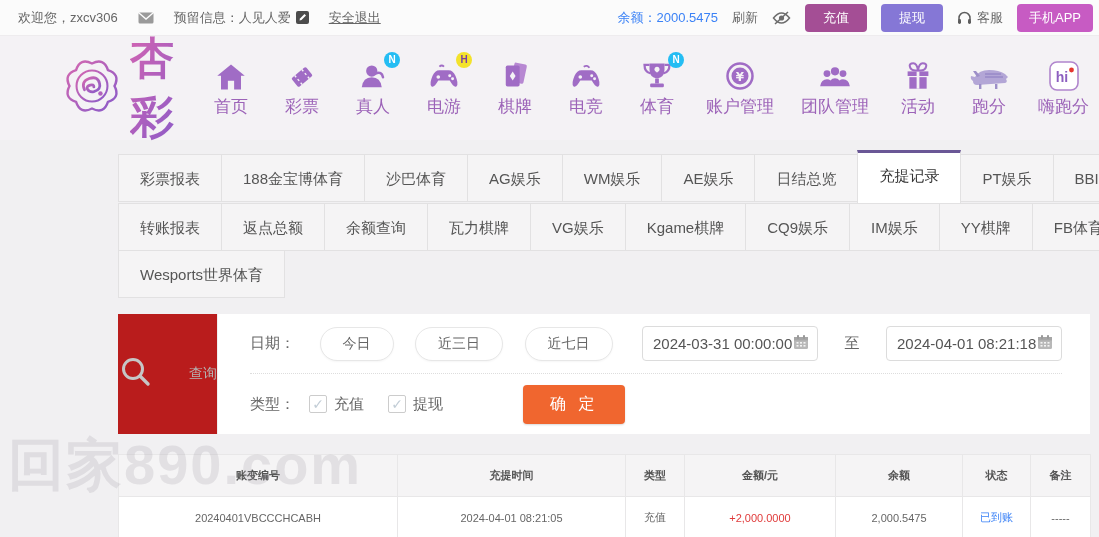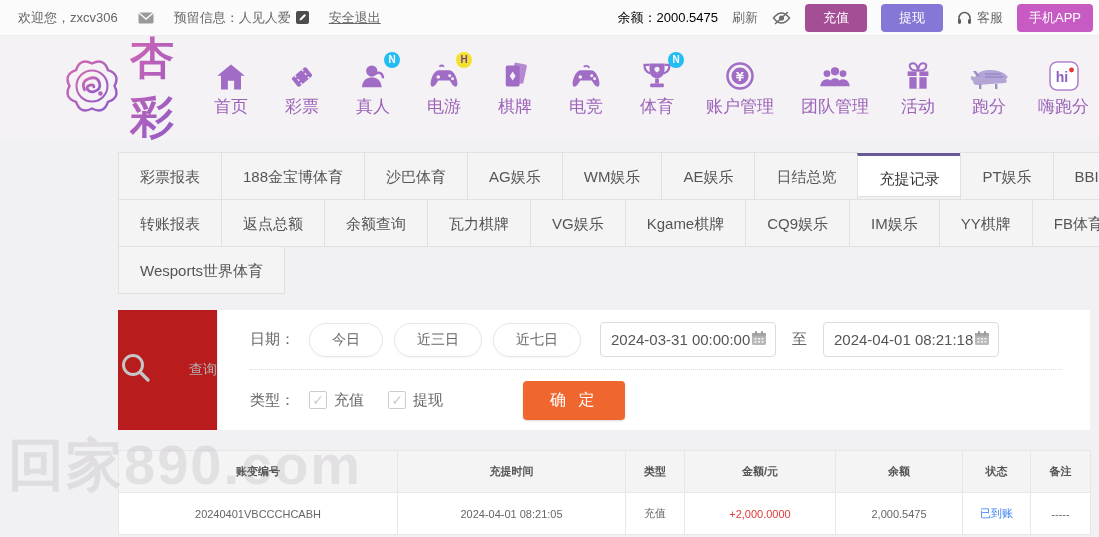--- a/index.html
+++ b/index.html
@@ -5,21 +5,21 @@
   * { margin:0; padding:0; box-sizing:border-box; }
   html,body { width:1099px; height:537px; overflow:hidden;
     font-family:"Liberation Sans","DejaVu Sans",sans-serif; background:#f1f0f2; }
 
   
   .topbar { height:36px; background:#fbfbfb; border-bottom:1px solid #eeecee;
     display:flex; align-items:center; padding:0 6px 0 18px; font-size:13px; color:#666; }
   .topbar .left { display:flex; align-items:center; gap:20px; }
   .topbar .right { margin-left:auto; display:flex; align-items:center; gap:14px; }
   .tb-link { text-decoration:underline; color:#666; cursor:pointer; }
-  .tb-balance { color:#000000; }
+  .tb-balance { color:#3b82f6; }
   .tb-btn { color:#fff; border:none; border-radius:4px; font-size:13px;
     padding:5px 18px; cursor:pointer; font-family:inherit; }
   .tb-btn.recharge { background:#a44e95; }
   .tb-btn.withdraw { background:#8577d6; }
   .tb-btn.app { background:#c75bc3; padding:5px 12px; }
   .tb-ico { display:inline-flex; vertical-align:middle; }
   .msgwrap { display:flex; align-items:center; gap:5px; }
 
   
   .header { height:104px; background:#f4f2f5; display:flex; align-items:center; padding:0 10px 0 62px; }
@@ -39,31 +39,31 @@
 
   
   .main { padding-left:118px; }
   .tabs { margin-top:12px; width:972px; }
   .tabrow { display:flex;align-items:center; }
   .tabrow + .tabrow { margin-top:-1px; }
   .tab { background:#f5f4f5; border:1px solid #e2e1e2; margin-right:-1px;
     padding:0 21px; height:48px; line-height:48px; font-size:15px; color:#555;
     cursor:pointer; white-space:nowrap; }
   .tab.active { background:#fff; border-top:3px solid #6a5796; margin-top:-2px;
-    height:44px; line-height:46px; color:#333; }
+    height:54px; line-height:46px; color:#333; }
 
   
   .filter { margin-top:16px; width:972px; height:120px; background:#fff;
     display:flex; position:relative; }
   .frail { width:100px; background:#b91c1c; border-right:1px solid #efefef;
     display:flex; flex-direction:row; align-items:center; justify-content:space-between; gap:4px; }
   .frail .qlabel { color:#b5b5b5; font-size:14px; }
   .fbody { flex:1; padding:0 28px 0 32px; display:flex; flex-direction:column; }
   .frow { height:60px; display:flex; align-items:center; font-size:15px; color:#666; }
-  .frow.first { border-bottom:1px dotted #ddd; }
+  .frow.first { border-bottom:1px dotted #ddd;justify-content:space-between; }
   .flabel { margin-right:14px; }
   .pill { background:#fff; border:1px solid #e7e7e7; border-radius:17px; padding:7px 22px;
     font-size:14px; color:#666; margin-right:11px; cursor:pointer;
     box-shadow:0 1px 2px rgba(0,0,0,.04); font-family:inherit; }
   .dateinput { width:176px; height:35px; border:1px solid #dcdcdc; border-radius:4px;
     background:#fff; display:flex; align-items:center; padding:0 8px 0 10px;
     font-size:15px; color:#555; margin-left:8px; cursor:text; }
   .dateinput .dtext { flex:1; white-space:nowrap; }
   .tolabel { margin:0 8px 0 16px; }
   .chkgroup { display:flex; align-items:center; margin-right:24px; cursor:pointer; }

